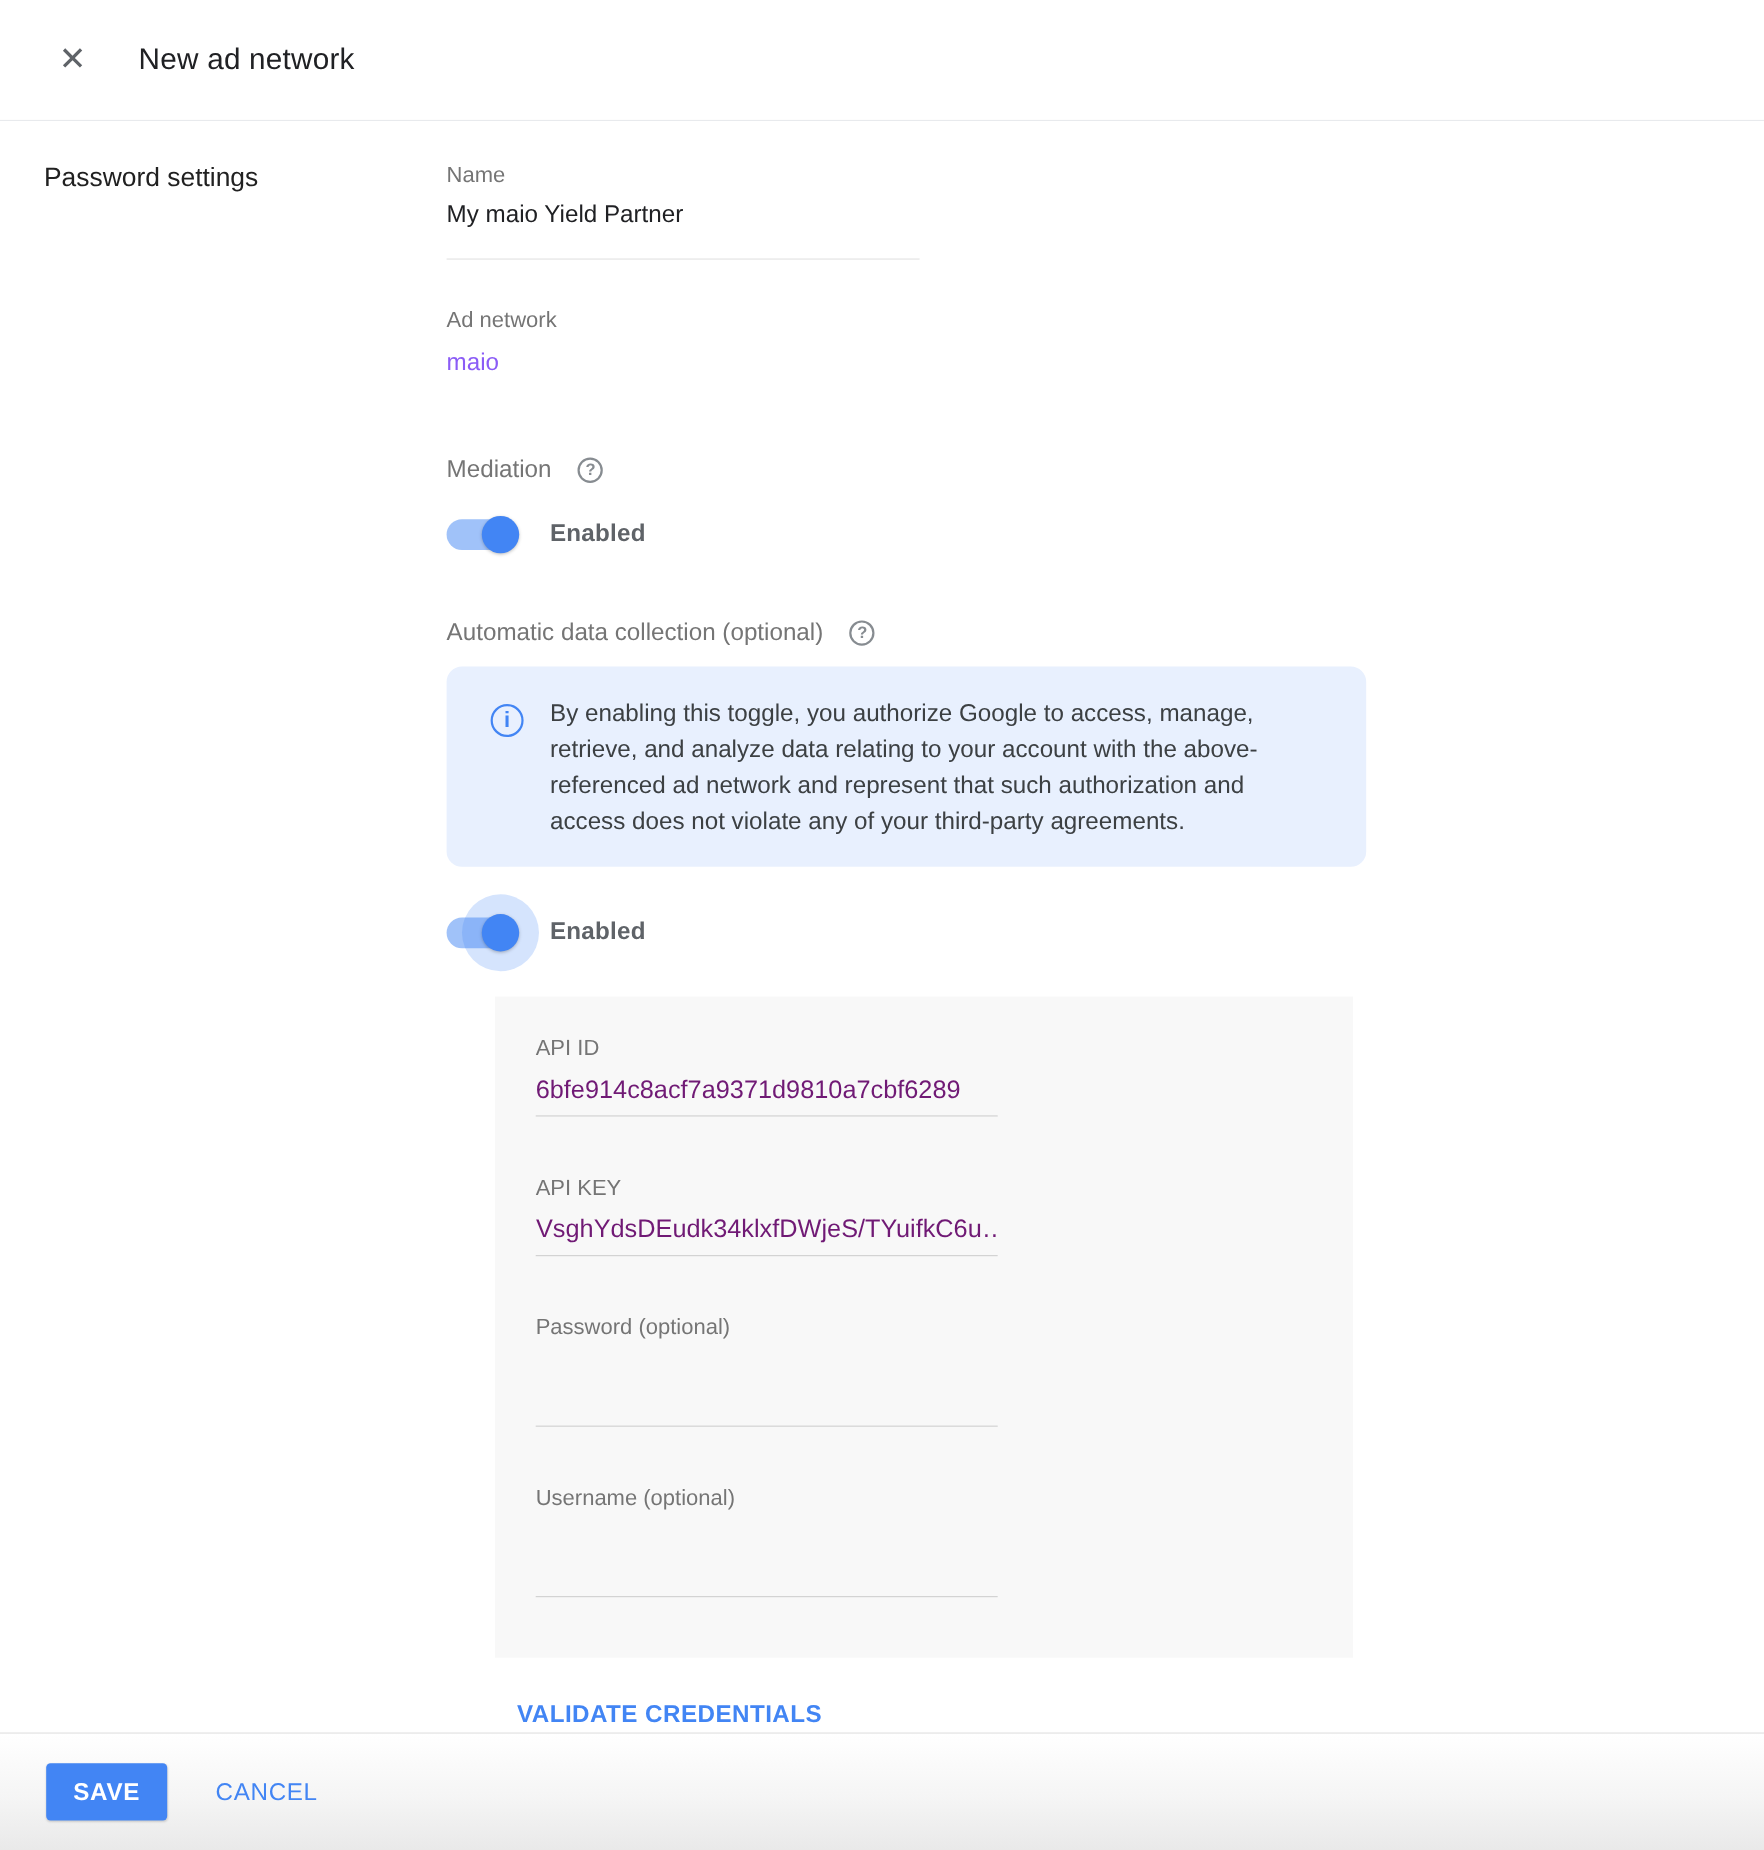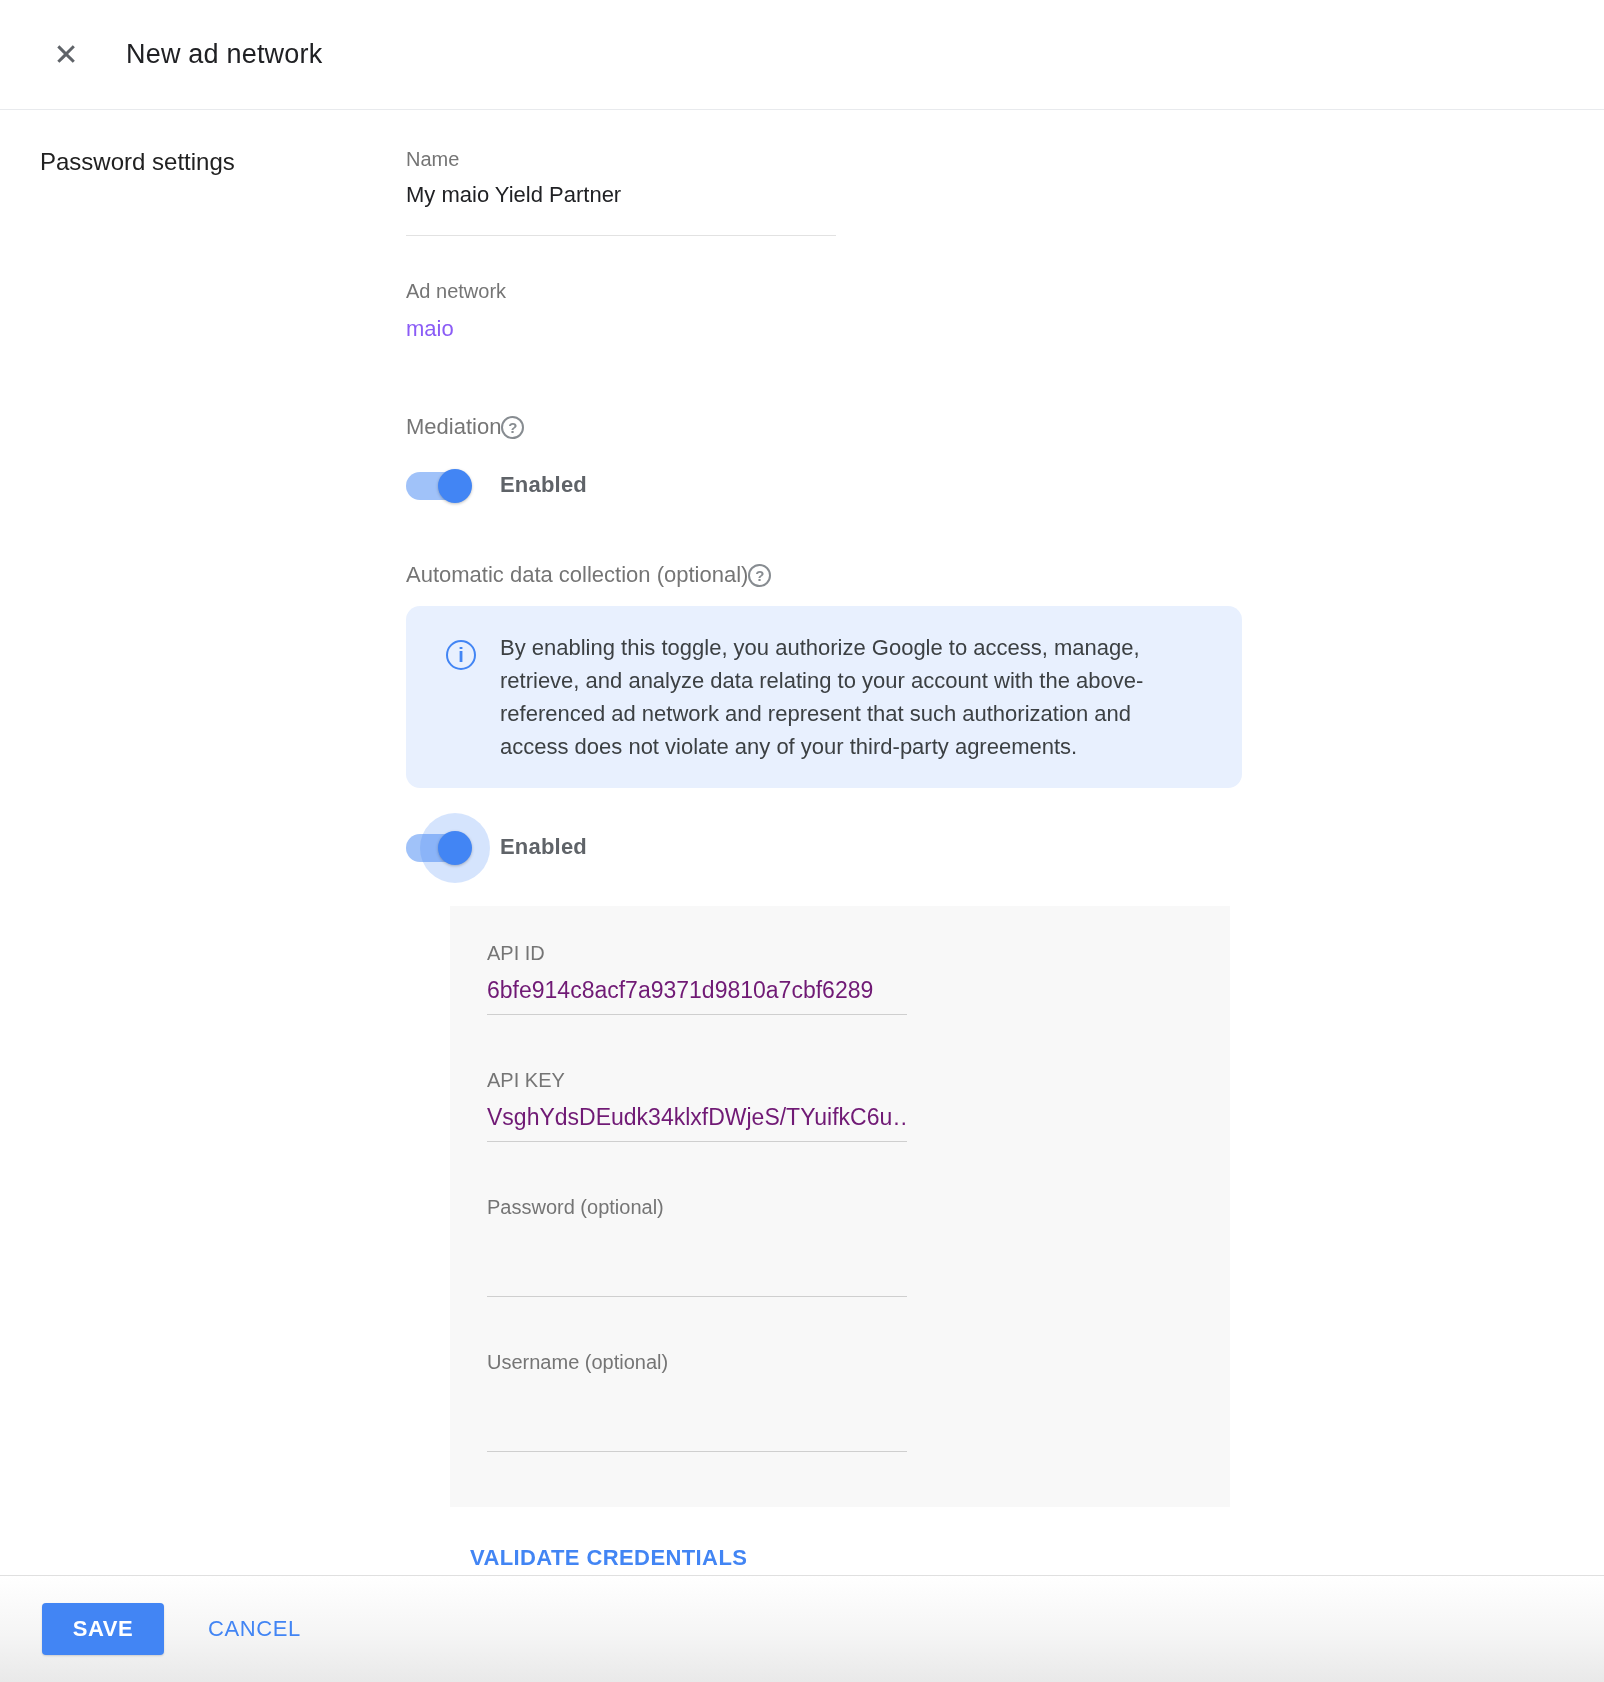--- a/index.html
+++ b/index.html
@@ -59,21 +59,21 @@
     outline: none;
     font-family: "Liberation Sans", sans-serif;
     font-size: 22px;
     color: #202124;
     padding: 11px 0 27px 0;
   }
 
   .group-adnetwork { margin-top: 44px; }
   .static-value { margin-top: 13px; font-size: 22px; color: #8b5cf6; }
 
-  .label-row { display: flex; align-items: center; gap: 0; }
+  .label-row { display: flex; align-items: center; gap: 24px; }
   .help-icon {
     width: 23px; height: 23px;
     border: 2px solid #878c91;
     border-radius: 50%;
     color: #878c91;
     font-size: 15px; font-weight: bold;
     display: inline-flex; align-items: center; justify-content: center;
     cursor: pointer;
     flex: 0 0 auto;
   }
@@ -186,21 +186,21 @@
     position: absolute;
     left: 0; right: 0; bottom: 0;
     height: 107px;
     border-top: 1px solid #e0e0e0;
     background: linear-gradient(180deg, #ffffff 0%, #f5f5f5 55%, #e9e9e9 100%);
     display: flex;
     align-items: center;
     padding-left: 42px;
   }
   .save-btn {
-    width: 122px; height: 52px;
+    width: 110px; height: 52px;
     background: #4285f4;
     border: none;
     border-radius: 4px;
     color: #ffffff;
     font-family: "Liberation Sans", sans-serif;
     font-size: 22px;
     font-weight: bold;
     letter-spacing: 0.6px;
     cursor: pointer;
     box-shadow: 0 1px 2px rgba(0,0,0,0.15);

